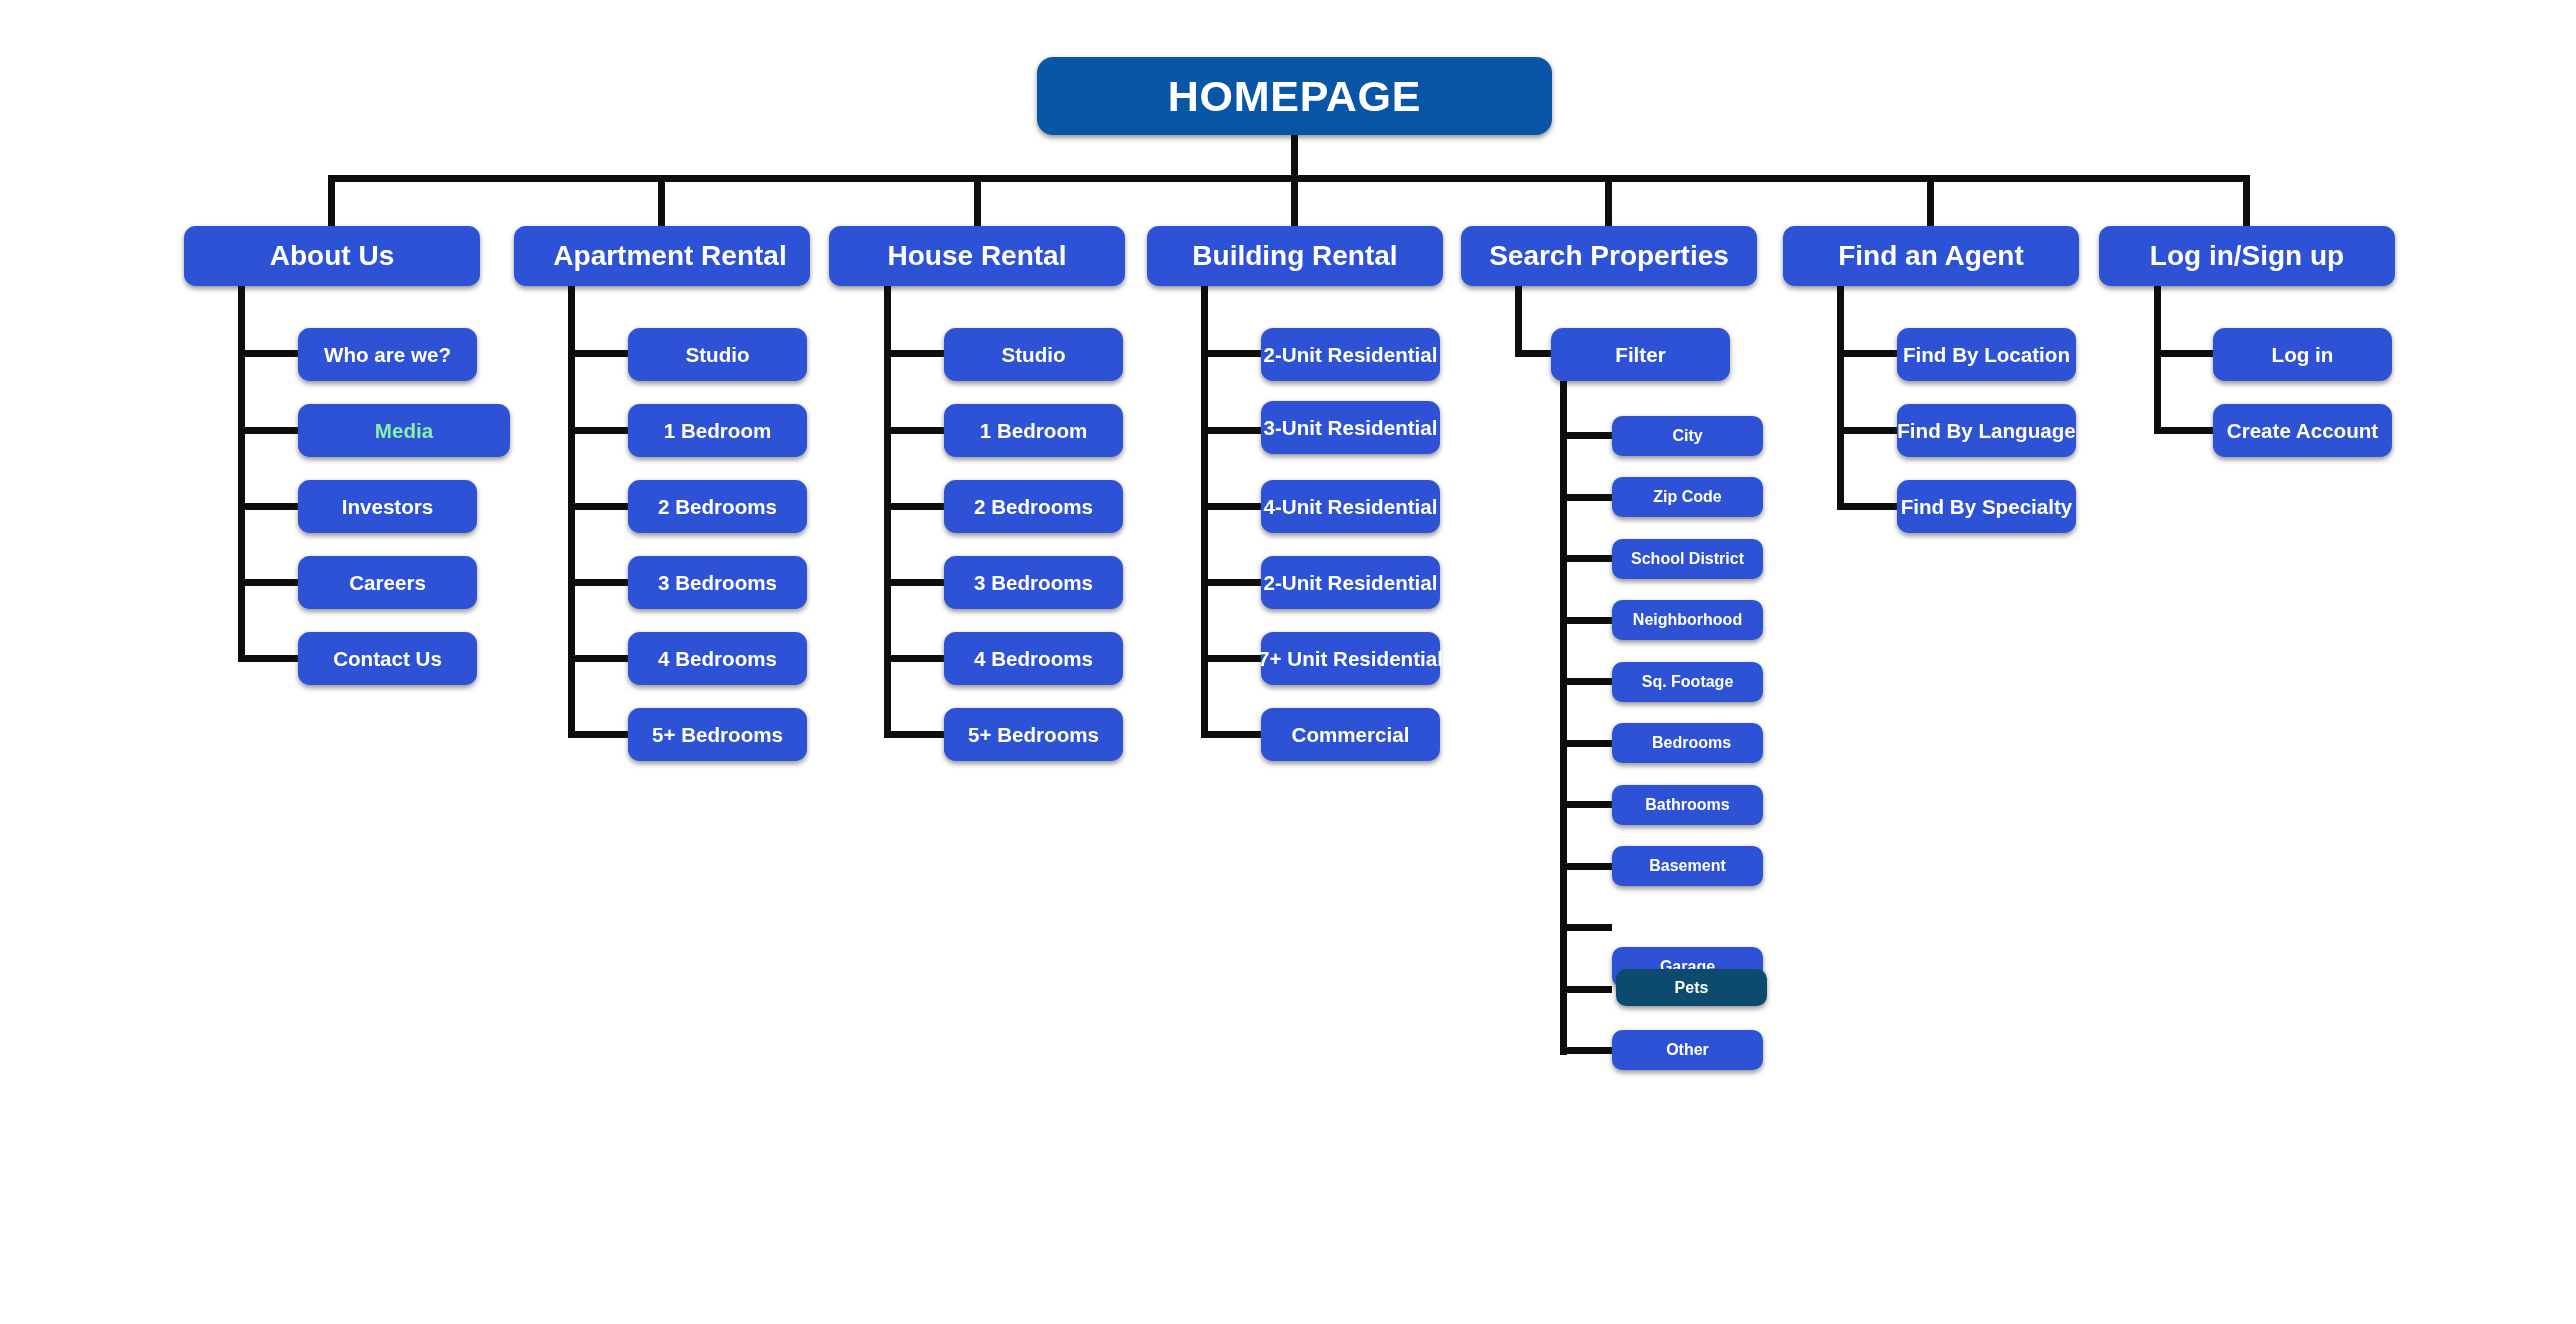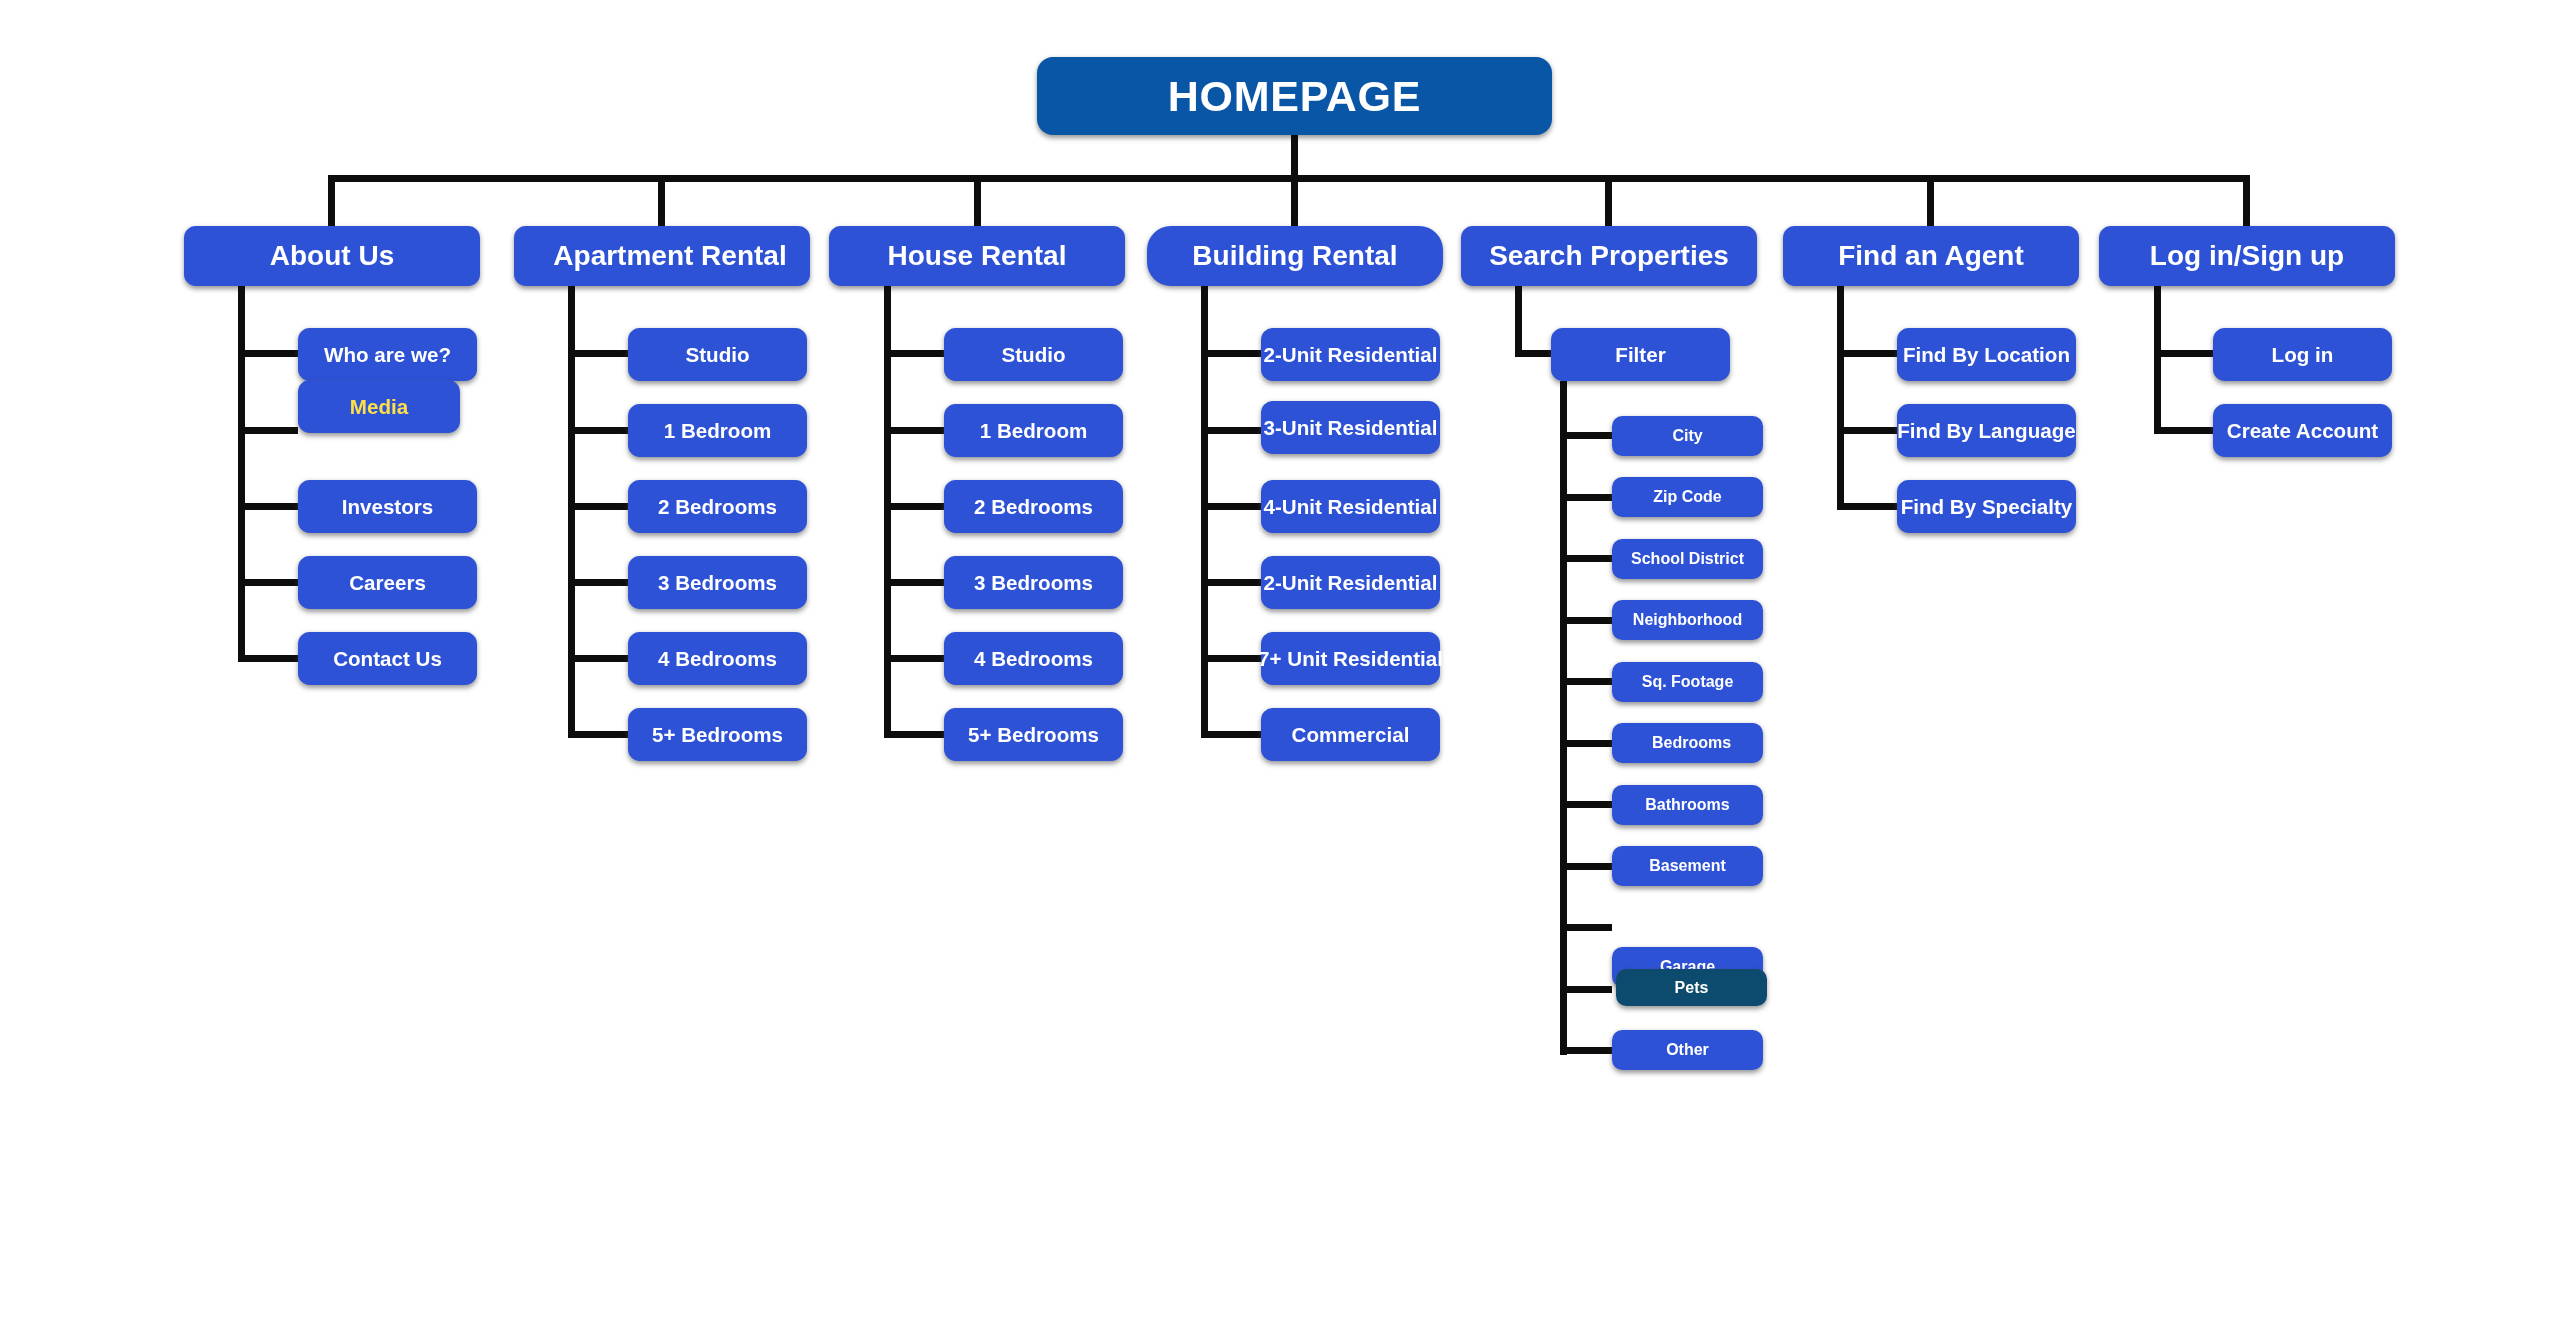--- a/index.html
+++ b/index.html
@@ -54,21 +54,21 @@
 <div id="canvas">
   <div class="node root-node" id="root-node" style="left: 1037px; top: 57px; width: 515px; height: 78px; background: rgb(10, 86, 166); color: rgb(255, 255, 255);">HOMEPAGE</div>
 <div class="line" style="left: 1291px; top: 135px; width: 7.4px; height: 48px; background: rgb(13, 13, 13);"></div>
     <div class="line" style="left: 328px; top: 175px; width: 1922px; height: 7.4px; background: rgb(13, 13, 13);"></div>
     <div class="line" style="left: 328px; top: 175px; width: 7.4px; height: 51px; background: rgb(13, 13, 13);"></div>
     <div class="node header-node" style="left: 184px; top: 226px; width: 296px; height: 60px; background: rgb(46, 82, 214); color: rgb(255, 255, 255);">About Us</div>
     <div class="line" style="left: 238px; top: 286px; width: 7.4px; height: 376px; background: rgb(13, 13, 13);"></div>
     <div class="line" style="left: 238px; top: 350px; width: 60px; height: 7.4px; background: rgb(13, 13, 13);"></div>
     <div class="node child-node" style="left: 298px; top: 328px; width: 179px; height: 53px; background: rgb(46, 82, 214); color: rgb(255, 255, 255);">Who are we?</div>
     <div class="line" style="left: 238px; top: 427px; width: 60px; height: 7.4px; background: rgb(13, 13, 13);"></div>
-    <div class="node child-node" style="left: 298px; top: 380px; width: 162px; height: 53px; background: rgb(46, 82, 214); color: #fde047;">Media</div>
+    <div class="node child-node" style="left: 298px; top: 404px; width: 212px; height: 53px; background: rgb(46, 82, 214); color: #86efac;">Media</div>
     <div class="line" style="left: 238px; top: 503px; width: 60px; height: 7.4px; background: rgb(13, 13, 13);"></div>
     <div class="node child-node" style="left: 298px; top: 480px; width: 179px; height: 53px; background: rgb(46, 82, 214); color: rgb(255, 255, 255);">Investors</div>
     <div class="line" style="left: 238px; top: 579px; width: 60px; height: 7.4px; background: rgb(13, 13, 13);"></div>
     <div class="node child-node" style="left: 298px; top: 556px; width: 179px; height: 53px; background: rgb(46, 82, 214); color: rgb(255, 255, 255);">Careers</div>
     <div class="line" style="left: 238px; top: 655px; width: 60px; height: 7.4px; background: rgb(13, 13, 13);"></div>
     <div class="node child-node" style="left: 298px; top: 632px; width: 179px; height: 53px; background: rgb(46, 82, 214); color: rgb(255, 255, 255);">Contact Us</div>
     <div class="line" style="left: 658px; top: 175px; width: 7.4px; height: 51px; background: rgb(13, 13, 13);"></div>
     <div class="node header-node" style="left: 514px; top: 226px; width: 296px; height: 60px; background: rgb(46, 82, 214); color: rgb(255, 255, 255); padding-left: 16px;">Apartment Rental</div>
     <div class="line" style="left: 568px; top: 286px; width: 7.4px; height: 452px; background: rgb(13, 13, 13);"></div>
     <div class="line" style="left: 568px; top: 350px; width: 60px; height: 7.4px; background: rgb(13, 13, 13);"></div>
@@ -92,21 +92,21 @@
     <div class="node child-node" style="left: 944px; top: 404px; width: 179px; height: 53px; background: rgb(46, 82, 214); color: rgb(255, 255, 255);">1 Bedroom</div>
     <div class="line" style="left: 884px; top: 503px; width: 60px; height: 7.4px; background: rgb(13, 13, 13);"></div>
     <div class="node child-node" style="left: 944px; top: 480px; width: 179px; height: 53px; background: rgb(46, 82, 214); color: rgb(255, 255, 255);">2 Bedrooms</div>
     <div class="line" style="left: 884px; top: 579px; width: 60px; height: 7.4px; background: rgb(13, 13, 13);"></div>
     <div class="node child-node" style="left: 944px; top: 556px; width: 179px; height: 53px; background: rgb(46, 82, 214); color: rgb(255, 255, 255);">3 Bedrooms</div>
     <div class="line" style="left: 884px; top: 655px; width: 60px; height: 7.4px; background: rgb(13, 13, 13);"></div>
     <div class="node child-node" style="left: 944px; top: 632px; width: 179px; height: 53px; background: rgb(46, 82, 214); color: rgb(255, 255, 255);">4 Bedrooms</div>
     <div class="line" style="left: 884px; top: 731px; width: 60px; height: 7.4px; background: rgb(13, 13, 13);"></div>
     <div class="node child-node" style="left: 944px; top: 708px; width: 179px; height: 53px; background: rgb(46, 82, 214); color: rgb(255, 255, 255);">5+ Bedrooms</div>
     <div class="line" style="left: 1291px; top: 175px; width: 7.4px; height: 51px; background: rgb(13, 13, 13);"></div>
-    <div class="node header-node" style="left: 1147px; top: 226px; width: 296px; height: 60px; background: rgb(46, 82, 214); color: rgb(255, 255, 255); border-radius: 24px;">Building Rental</div>
+    <div class="node header-node" style="left: 1147px; top: 226px; width: 296px; height: 60px; background: rgb(46, 82, 214); color: rgb(255, 255, 255);">Building Rental</div>
     <div class="line" style="left: 1201px; top: 286px; width: 7.4px; height: 452px; background: rgb(13, 13, 13);"></div>
     <div class="line" style="left: 1201px; top: 350px; width: 60px; height: 7.4px; background: rgb(13, 13, 13);"></div>
     <div class="node child-node" style="left: 1261px; top: 328px; width: 179px; height: 53px; background: rgb(46, 82, 214); color: rgb(255, 255, 255);">2-Unit Residential</div>
     <div class="line" style="left: 1201px; top: 427px; width: 60px; height: 7.4px; background: rgb(13, 13, 13);"></div>
     <div class="node child-node" style="left: 1261px; top: 401px; width: 179px; height: 53px; background: rgb(46, 82, 214); color: rgb(255, 255, 255);">3-Unit Residential</div>
     <div class="line" style="left: 1201px; top: 503px; width: 60px; height: 7.4px; background: rgb(13, 13, 13);"></div>
     <div class="node child-node" style="left: 1261px; top: 480px; width: 179px; height: 53px; background: rgb(46, 82, 214); color: rgb(255, 255, 255);">4-Unit Residential</div>
     <div class="line" style="left: 1201px; top: 579px; width: 60px; height: 7.4px; background: rgb(13, 13, 13);"></div>
     <div class="node child-node" style="left: 1261px; top: 556px; width: 179px; height: 53px; background: rgb(46, 82, 214); color: rgb(255, 255, 255);">2-Unit Residential</div>
     <div class="line" style="left: 1201px; top: 655px; width: 60px; height: 7.4px; background: rgb(13, 13, 13);"></div>

